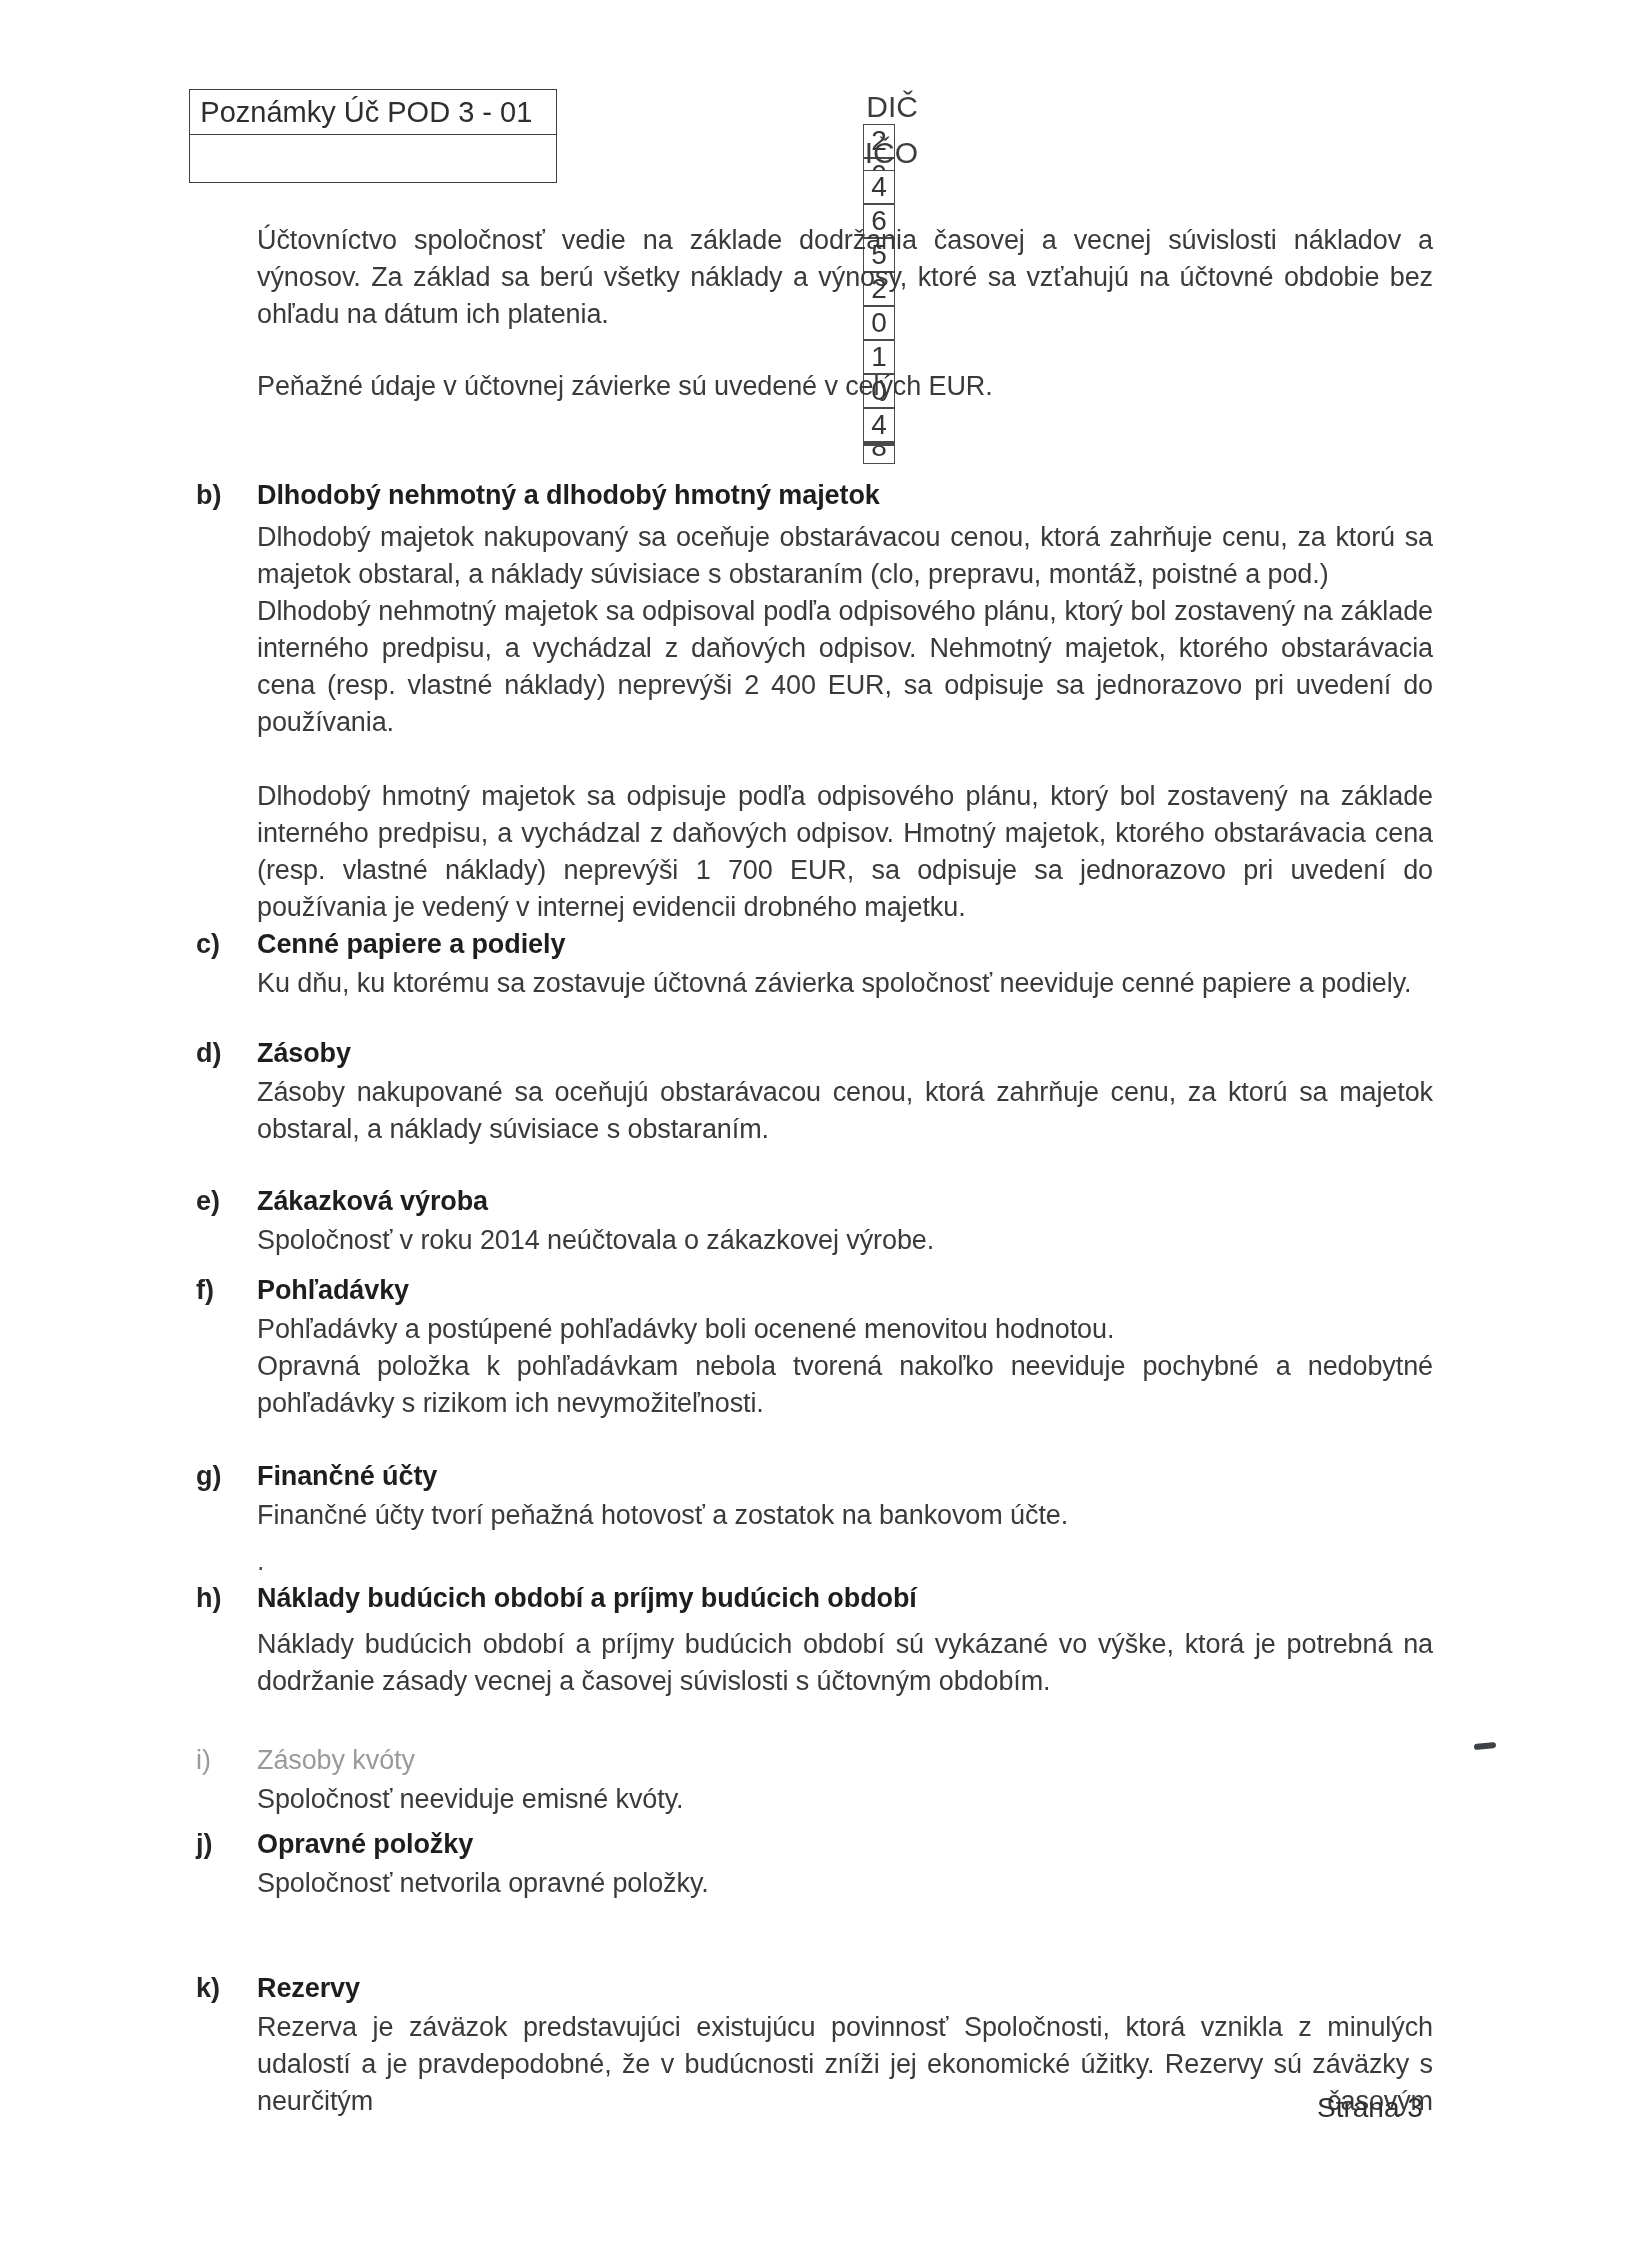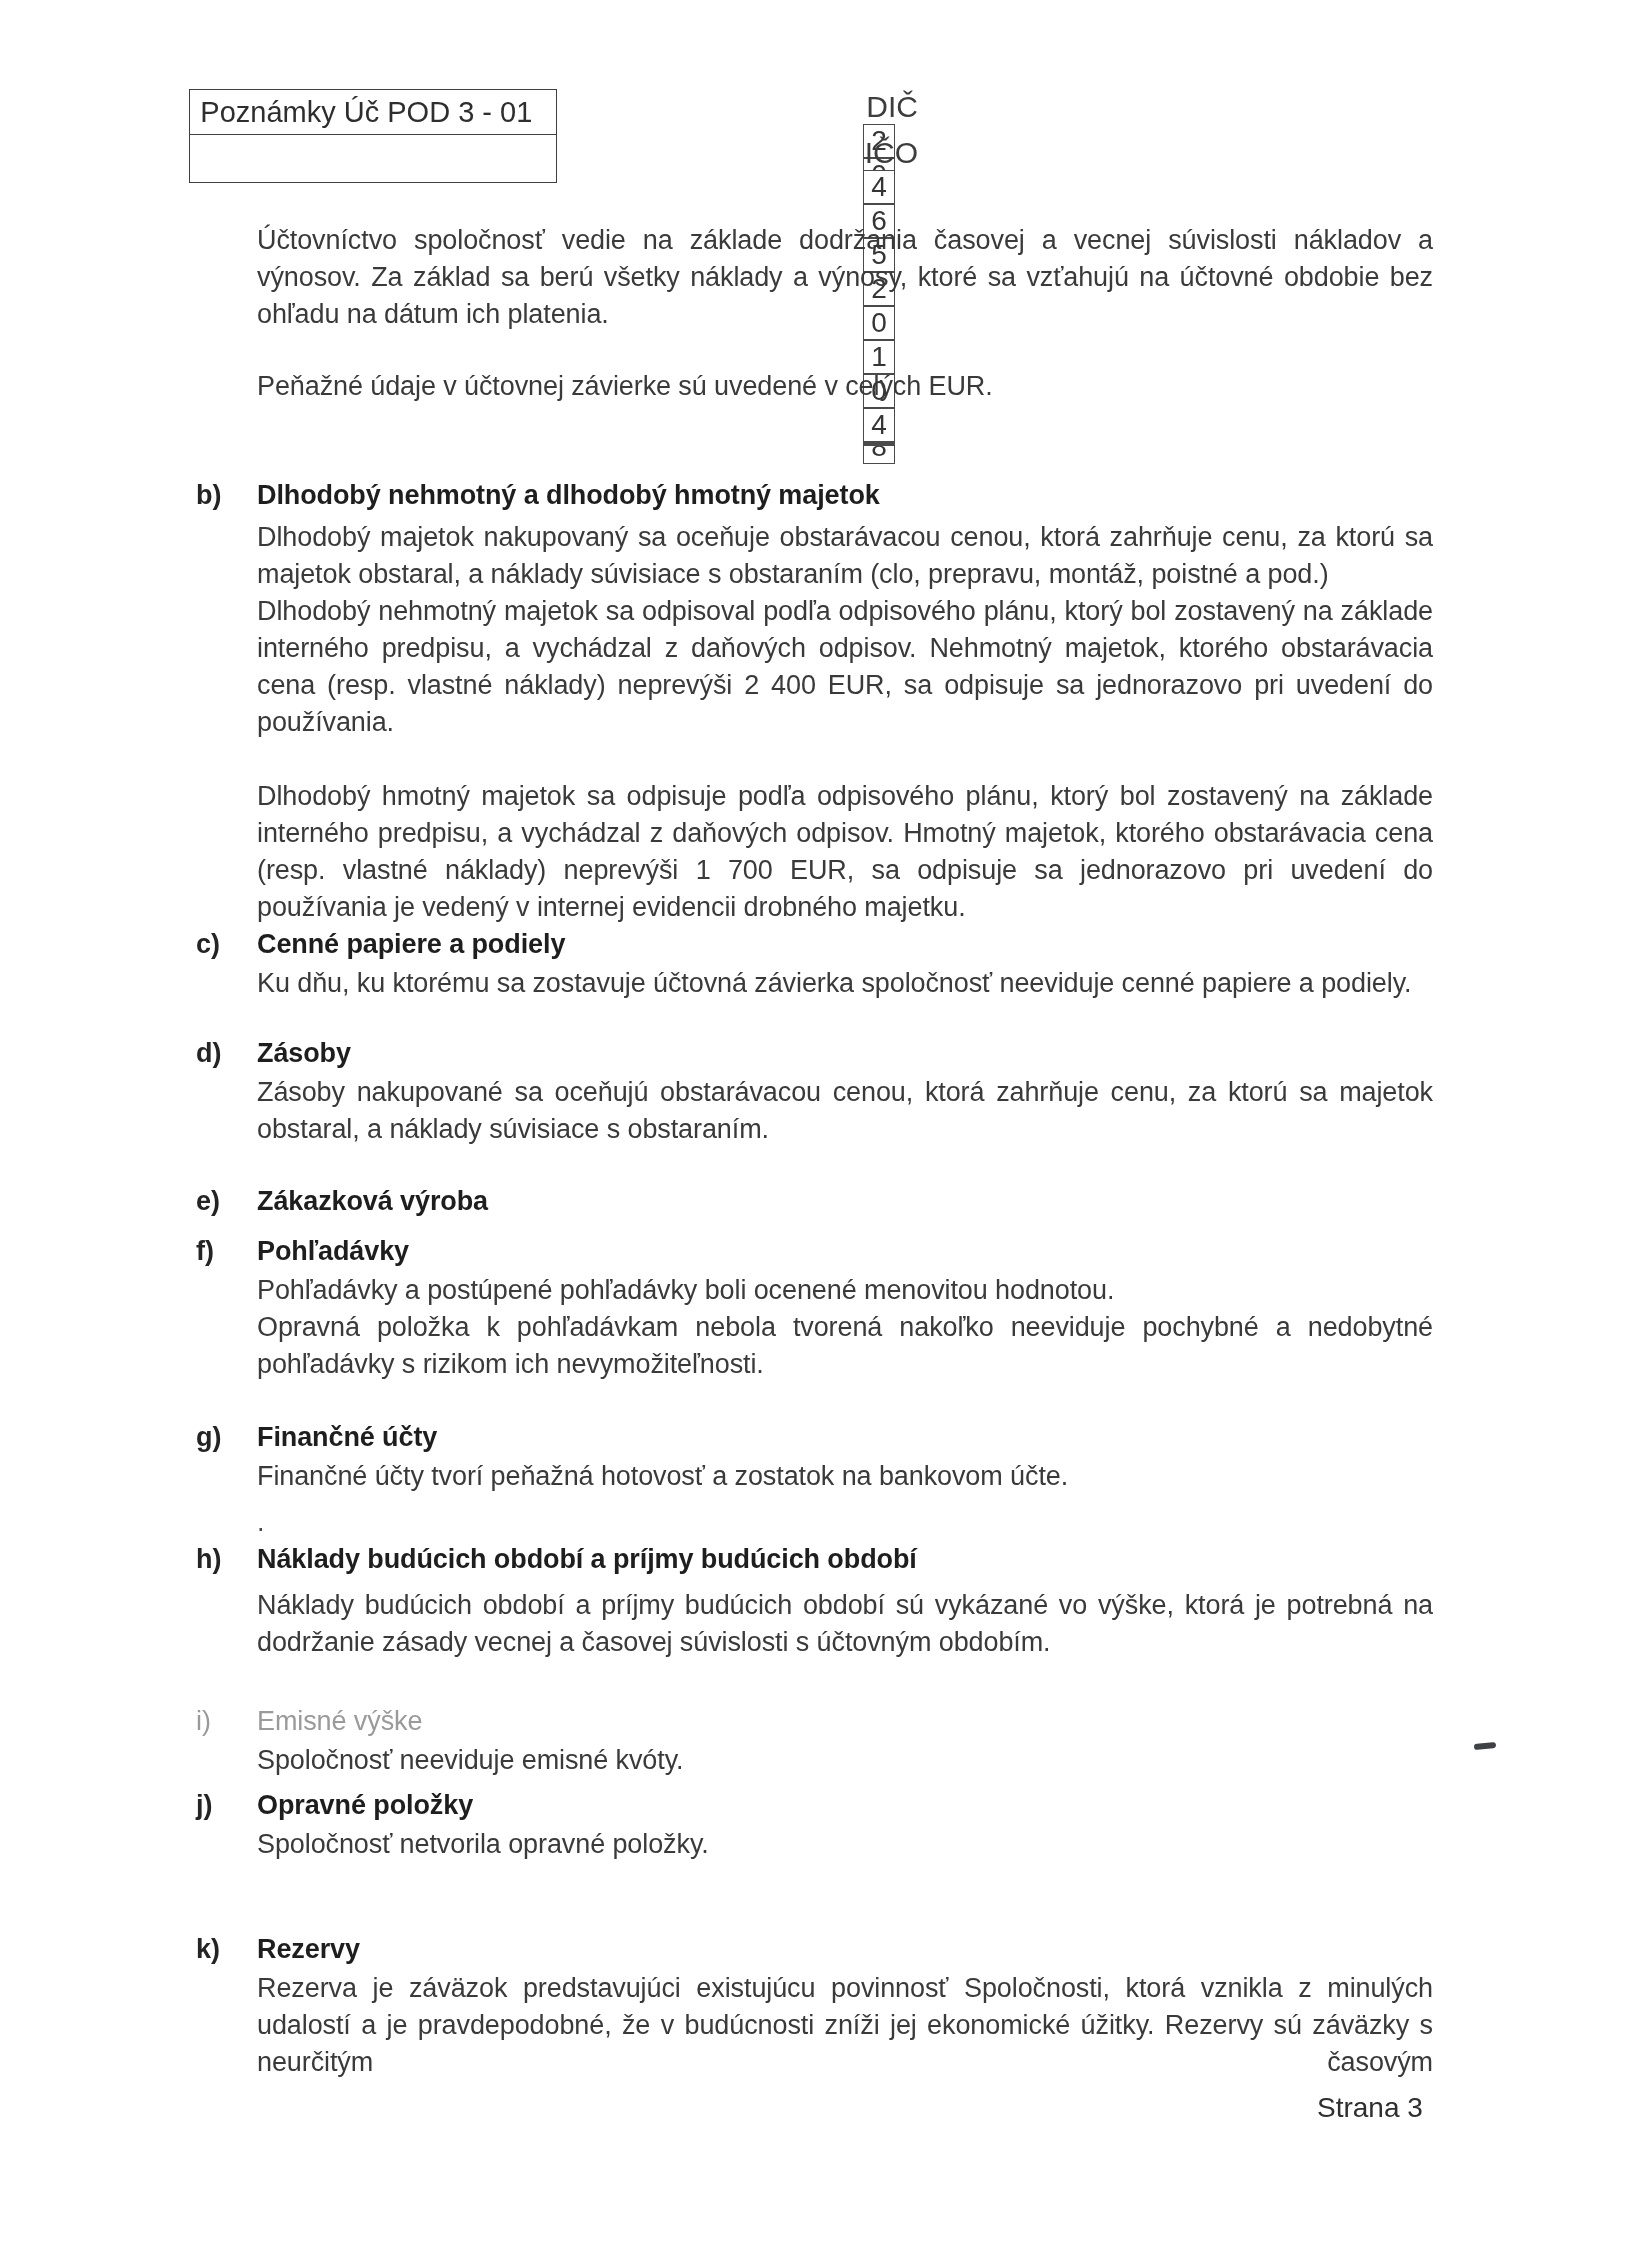--- a/index.html
+++ b/index.html
@@ -146,20 +146,24 @@
     </div>
     <div class="row mt16">
       <div class="gut"></div>
       <div class="txt">Zásoby nakupované sa oceňujú obstarávacou cenou, ktorá zahrňuje cenu, za ktorú sa majetok obstaral, a náklady súvisiace s obstaraním.</div>
     </div>
 
     <div class="row mt55">
       <div class="gut">e)</div>
       <div class="txt heading">Zákazková výroba</div>
     </div>
+    <div class="row mt16">
+      <div class="gut"></div>
+      <div class="txt">Spoločnosť v roku 2014 neúčtovala o zákazkovej výrobe.</div>
+    </div>
 
     <div class="row mt20">
       <div class="gut">f)</div>
       <div class="txt heading">Pohľadávky</div>
     </div>
     <div class="row mt16">
       <div class="gut"></div>
       <div class="txt">Pohľadávky a postúpené pohľadávky boli ocenené menovitou hodnotou.</div>
     </div>
     <div class="row">
@@ -185,21 +189,21 @@
       <div class="gut">h)</div>
       <div class="txt heading">Náklady budúcich období a príjmy budúcich období</div>
     </div>
     <div class="row mt14">
       <div class="gut"></div>
       <div class="txt">Náklady budúcich období a príjmy budúcich období sú vykázané vo výške, ktorá je potrebná na dodržanie zásady vecnej a časovej súvislosti s účtovným obdobím.</div>
     </div>
 
     <div class="row mt65 light">
       <div class="gut">i)</div>
-      <div class="txt heading">Emisné výške</div>
+      <div class="txt heading">Zásoby kvóty</div>
     </div>
     <div class="row mt16">
       <div class="gut"></div>
       <div class="txt">Spoločnosť neeviduje emisné kvóty.</div>
     </div>
 
     <div class="row mt12">
       <div class="gut">j)</div>
       <div class="txt heading">Opravné položky</div>
     </div>

